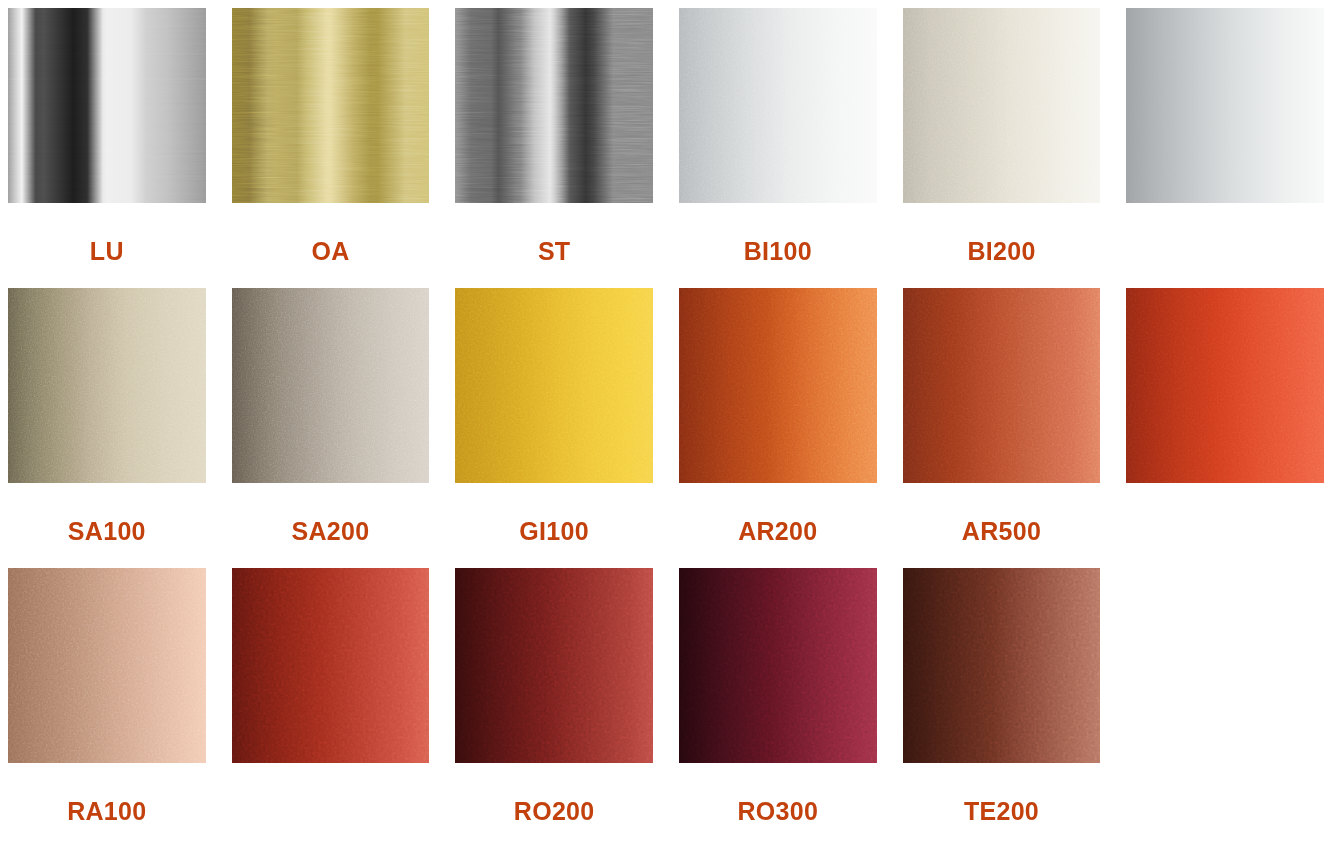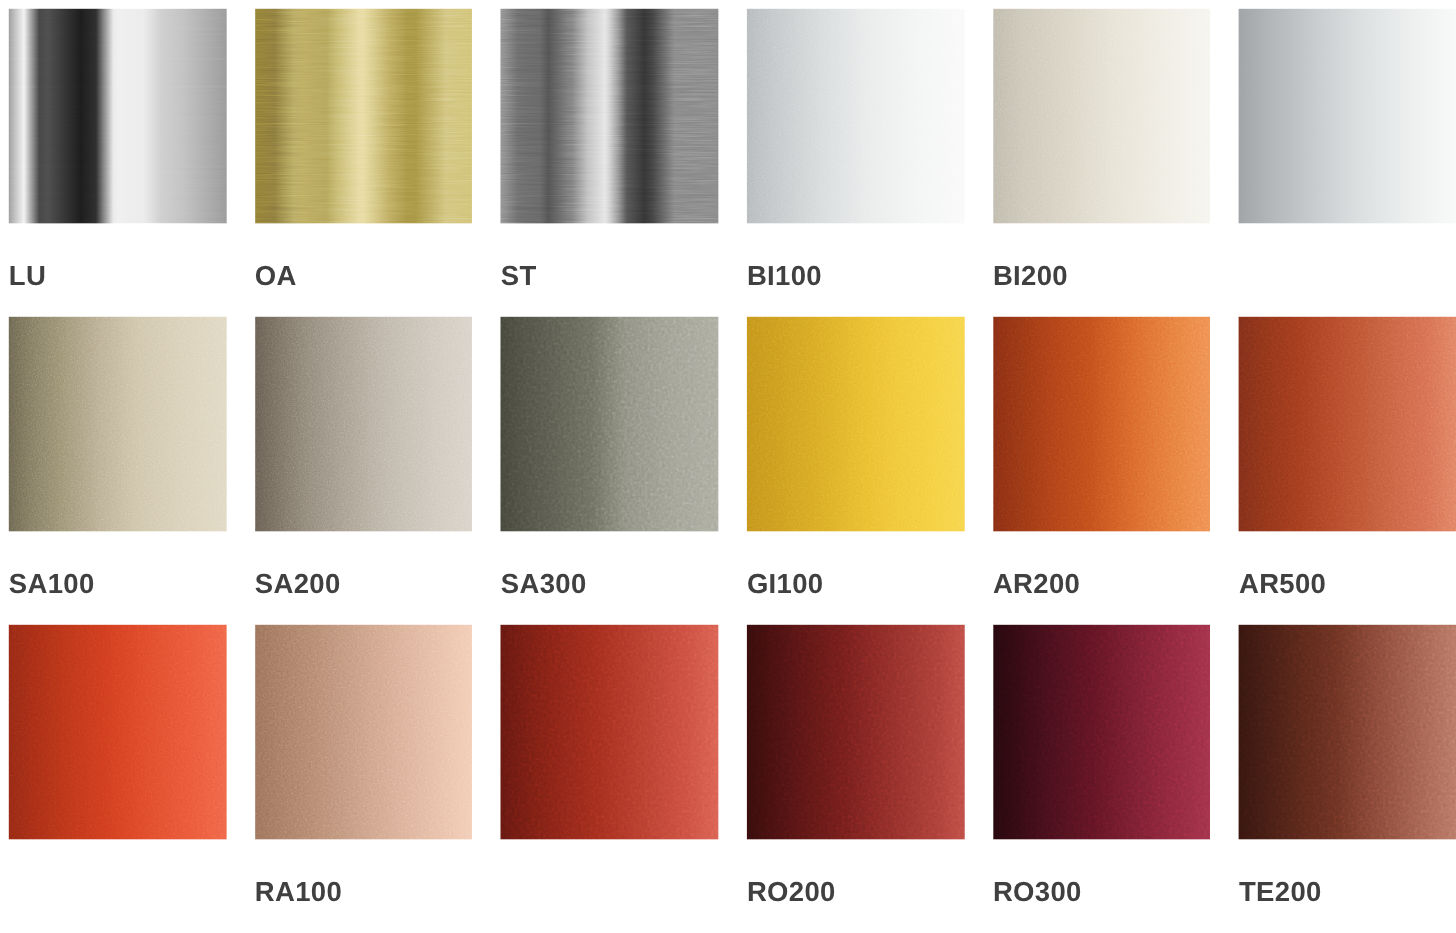--- a/index.html
+++ b/index.html
@@ -48,25 +48,25 @@
   }
 
   .swatch .sheen {
     position: absolute;
     inset: 0;
     pointer-events: none;
   }
 
   .label {
     margin-top: 34px;
-    text-align: left;
+    text-align: center;
     font-size: 25px;
     font-weight: 700;
     letter-spacing: 0.3px;
-    color: #404040;
+    color: #c2410c;
     font-family: "Liberation Sans", "DejaVu Sans", sans-serif;
   }
 </style>
 </head>
 <body>
 
 <div id="grid">
     <div class="cell">
       <div class="swatch" style="background: linear-gradient(90deg, rgb(157, 157, 157) 0%, rgb(242, 242, 242) 7%, rgb(42, 42, 42) 14%, rgb(29, 29, 29) 40%, rgb(233, 233, 233) 48%, rgb(251, 251, 251) 62%, rgb(207, 207, 207) 80%, rgb(143, 143, 143) 100%);">
         <div class="grain"><svg xmlns="http://www.w3.org/2000/svg" width="100%" height="100%" preserveAspectRatio="none">
@@ -164,33 +164,20 @@
               <feTurbulence type="fractalNoise" baseFrequency="0.75" numOctaves="4" seed="7" stitchTiles="stitch"></feTurbulence>
               <feColorMatrix type="saturate" values="0"></feColorMatrix>
             </filter>
             <rect width="100%" height="100%" filter="url(#n7)" opacity="0.8"></rect>
           </svg></div>
         <div class="sheen" style="background: linear-gradient(90deg, rgba(0, 0, 0, 0.05) 0%, rgba(0, 0, 0, 0) 55%, rgba(255, 255, 255, 0.05) 100%);"></div>
       </div>
       <div class="label">SA200</div>
     </div>
     <div class="cell">
-      <div class="swatch" style="background: linear-gradient(90deg, rgb(76, 76, 65) 0%, rgb(85, 85, 74) 10%, rgb(95, 95, 83) 24%, rgb(109, 109, 96) 42%, rgb(139, 139, 126) 58%, rgb(154, 154, 141) 78%, rgb(162, 162, 149) 100%);">
-        <div class="grain"><svg xmlns="http://www.w3.org/2000/svg" width="100%" height="100%" preserveAspectRatio="none">
-            <filter id="n8" x="0" y="0" width="100%" height="100%">
-              <feTurbulence type="fractalNoise" baseFrequency="0.38" numOctaves="5" seed="7" stitchTiles="stitch"></feTurbulence>
-              <feColorMatrix type="saturate" values="0"></feColorMatrix>
-            </filter>
-            <rect width="100%" height="100%" filter="url(#n8)" opacity="0.75"></rect>
-          </svg></div>
-        <div class="sheen" style="background: linear-gradient(90deg, rgba(0, 0, 0, 0.1) 0%, rgba(0, 0, 0, 0) 45%, rgba(255, 255, 255, 0.08) 100%);"></div>
-      </div>
-      <div class="label">SA300</div>
-    </div>
-    <div class="cell">
       <div class="swatch" style="background: linear-gradient(90deg, rgb(207, 154, 29) 0%, rgb(212, 160, 32) 12%, rgb(220, 170, 36) 28%, rgb(229, 182, 44) 46%, rgb(239, 196, 53) 66%, rgb(245, 205, 59) 86%, rgb(247, 209, 66) 100%);">
         <div class="grain"><svg xmlns="http://www.w3.org/2000/svg" width="100%" height="100%" preserveAspectRatio="none">
             <filter id="n9" x="0" y="0" width="100%" height="100%">
               <feTurbulence type="fractalNoise" baseFrequency="0.55" numOctaves="4" seed="7" stitchTiles="stitch"></feTurbulence>
               <feColorMatrix type="saturate" values="0"></feColorMatrix>
             </filter>
             <rect width="100%" height="100%" filter="url(#n9)" opacity="0.7"></rect>
           </svg></div>
         <div class="sheen" style="background: linear-gradient(90deg, rgba(0, 0, 0, 0.05) 0%, rgba(0, 0, 0, 0) 55%, rgba(255, 255, 255, 0.05) 100%);"></div>
       </div>

